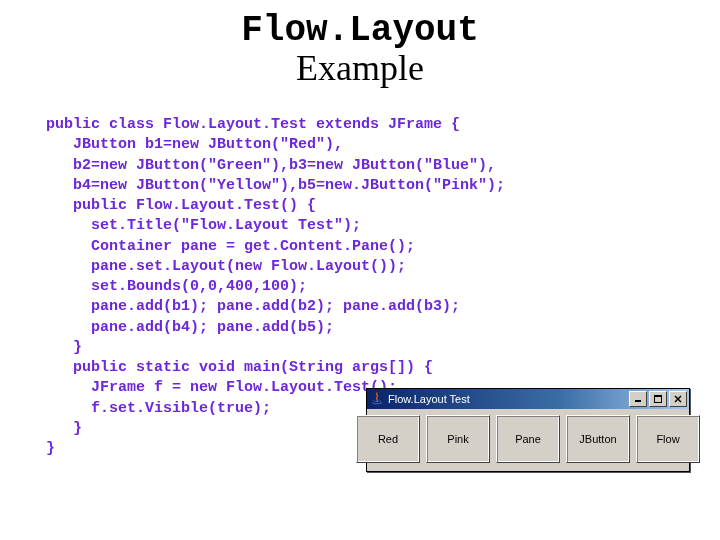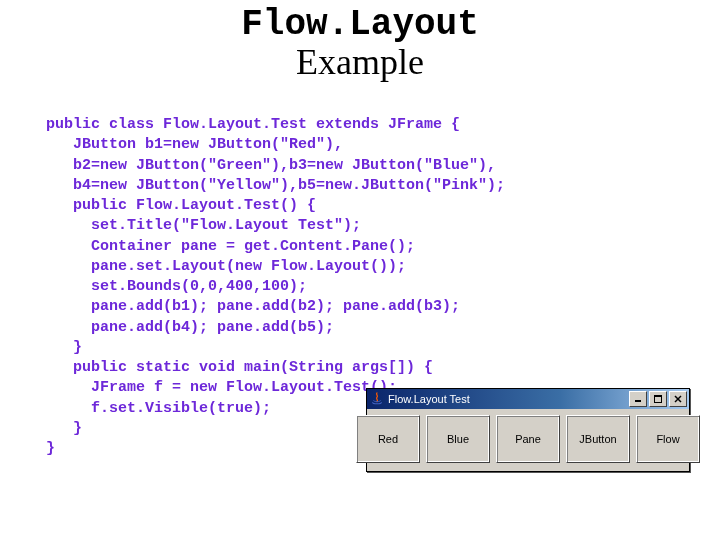--- a/index.html
+++ b/index.html
@@ -12,21 +12,21 @@
     overflow: hidden;
   }
   .slide {
     position: relative;
     width: 720px;
     height: 540px;
     box-sizing: border-box;
   }
   .title {
     text-align: center;
-    padding-top: 6px;
+    padding-top: 12px;
     line-height: 1.05;
   }
   .title .tline {
     display: block;
     font-size: 36px;
     color: #000;
     font-family: Liberation Serif, serif;
   }
   .title .mono {
     font-family: "Courier New", Courier, monospace;
@@ -169,20 +169,20 @@
         <span class="winbtn">
           <svg width="8" height="8">
               <line x1="1" y1="1" x2="7" y2="7" stroke="#000" stroke-width="1.5"></line>
               <line x1="7" y1="1" x2="1" y2="7" stroke="#000" stroke-width="1.5"></line>
             </svg>
         </span>
       </span>
     </div>
     <div class="client">
       <div class="jbtn">Red</div>
-      <div class="jbtn">Blue</div>
+      <div class="jbtn">Pink</div>
       <div class="jbtn">Pane</div>
       <div class="jbtn">JButton</div>
       <div class="jbtn">Flow</div>
     </div>
   </div>
 
 </div>
 
 </body></html>

